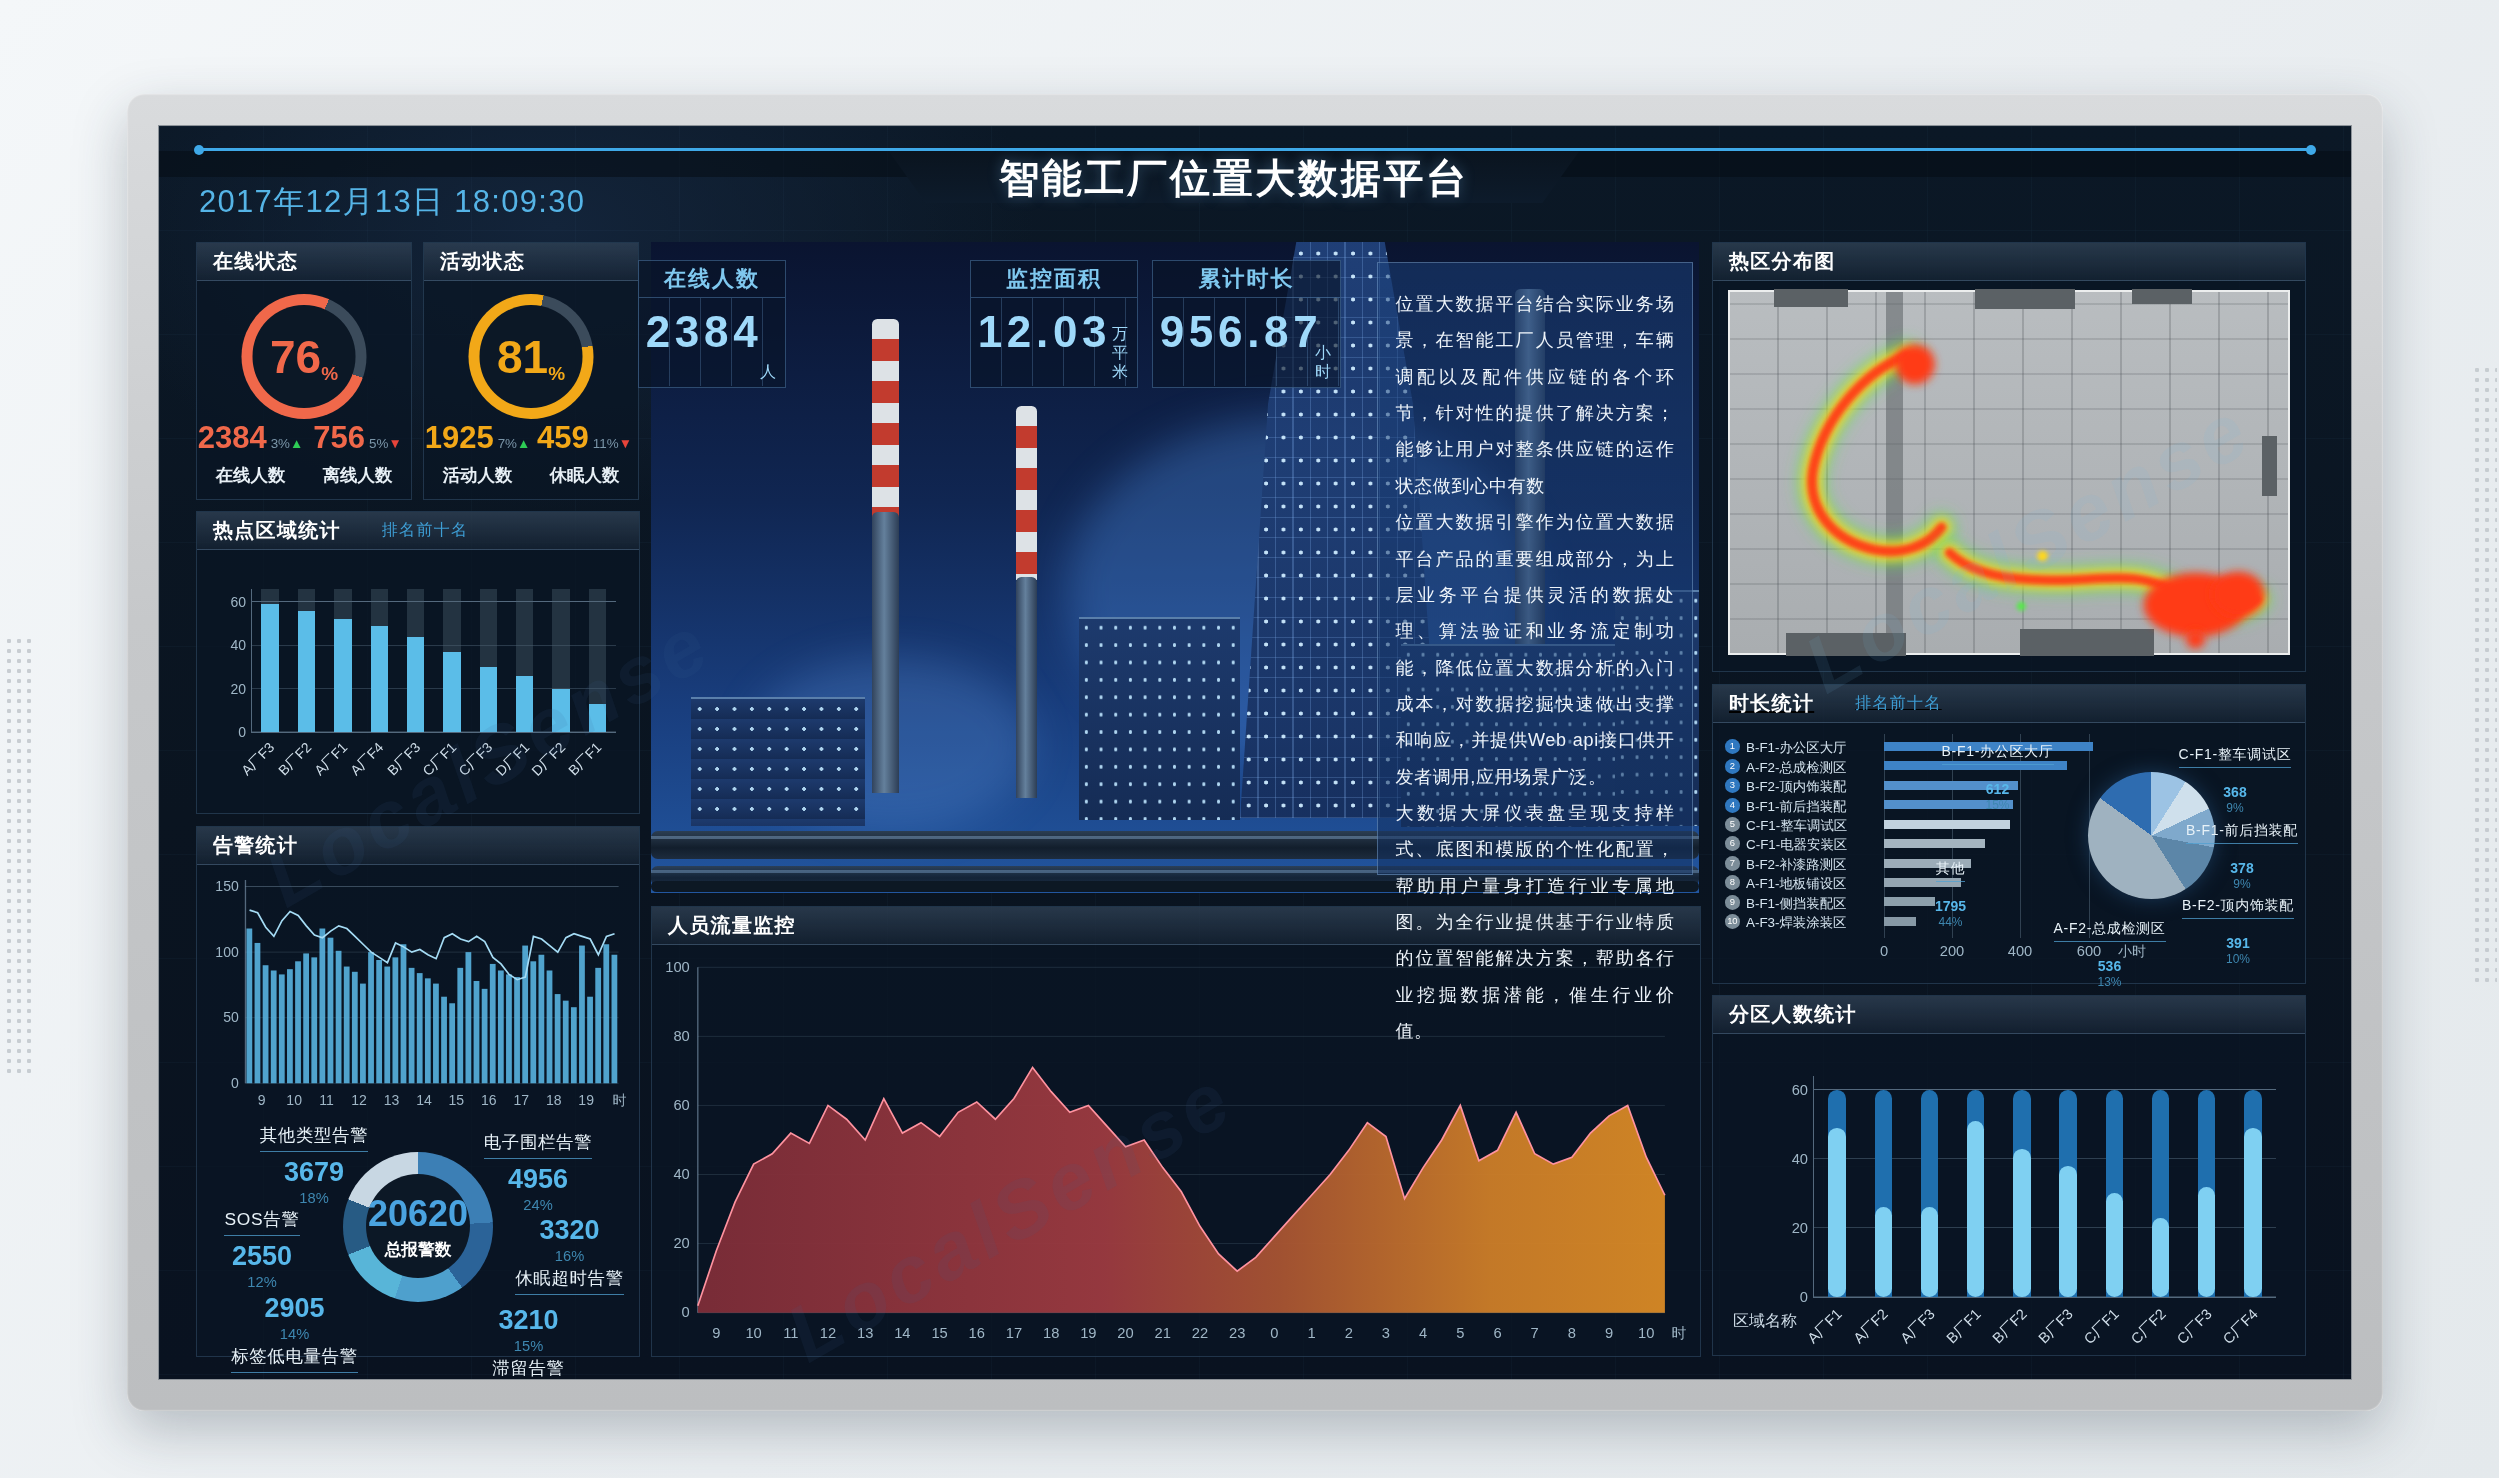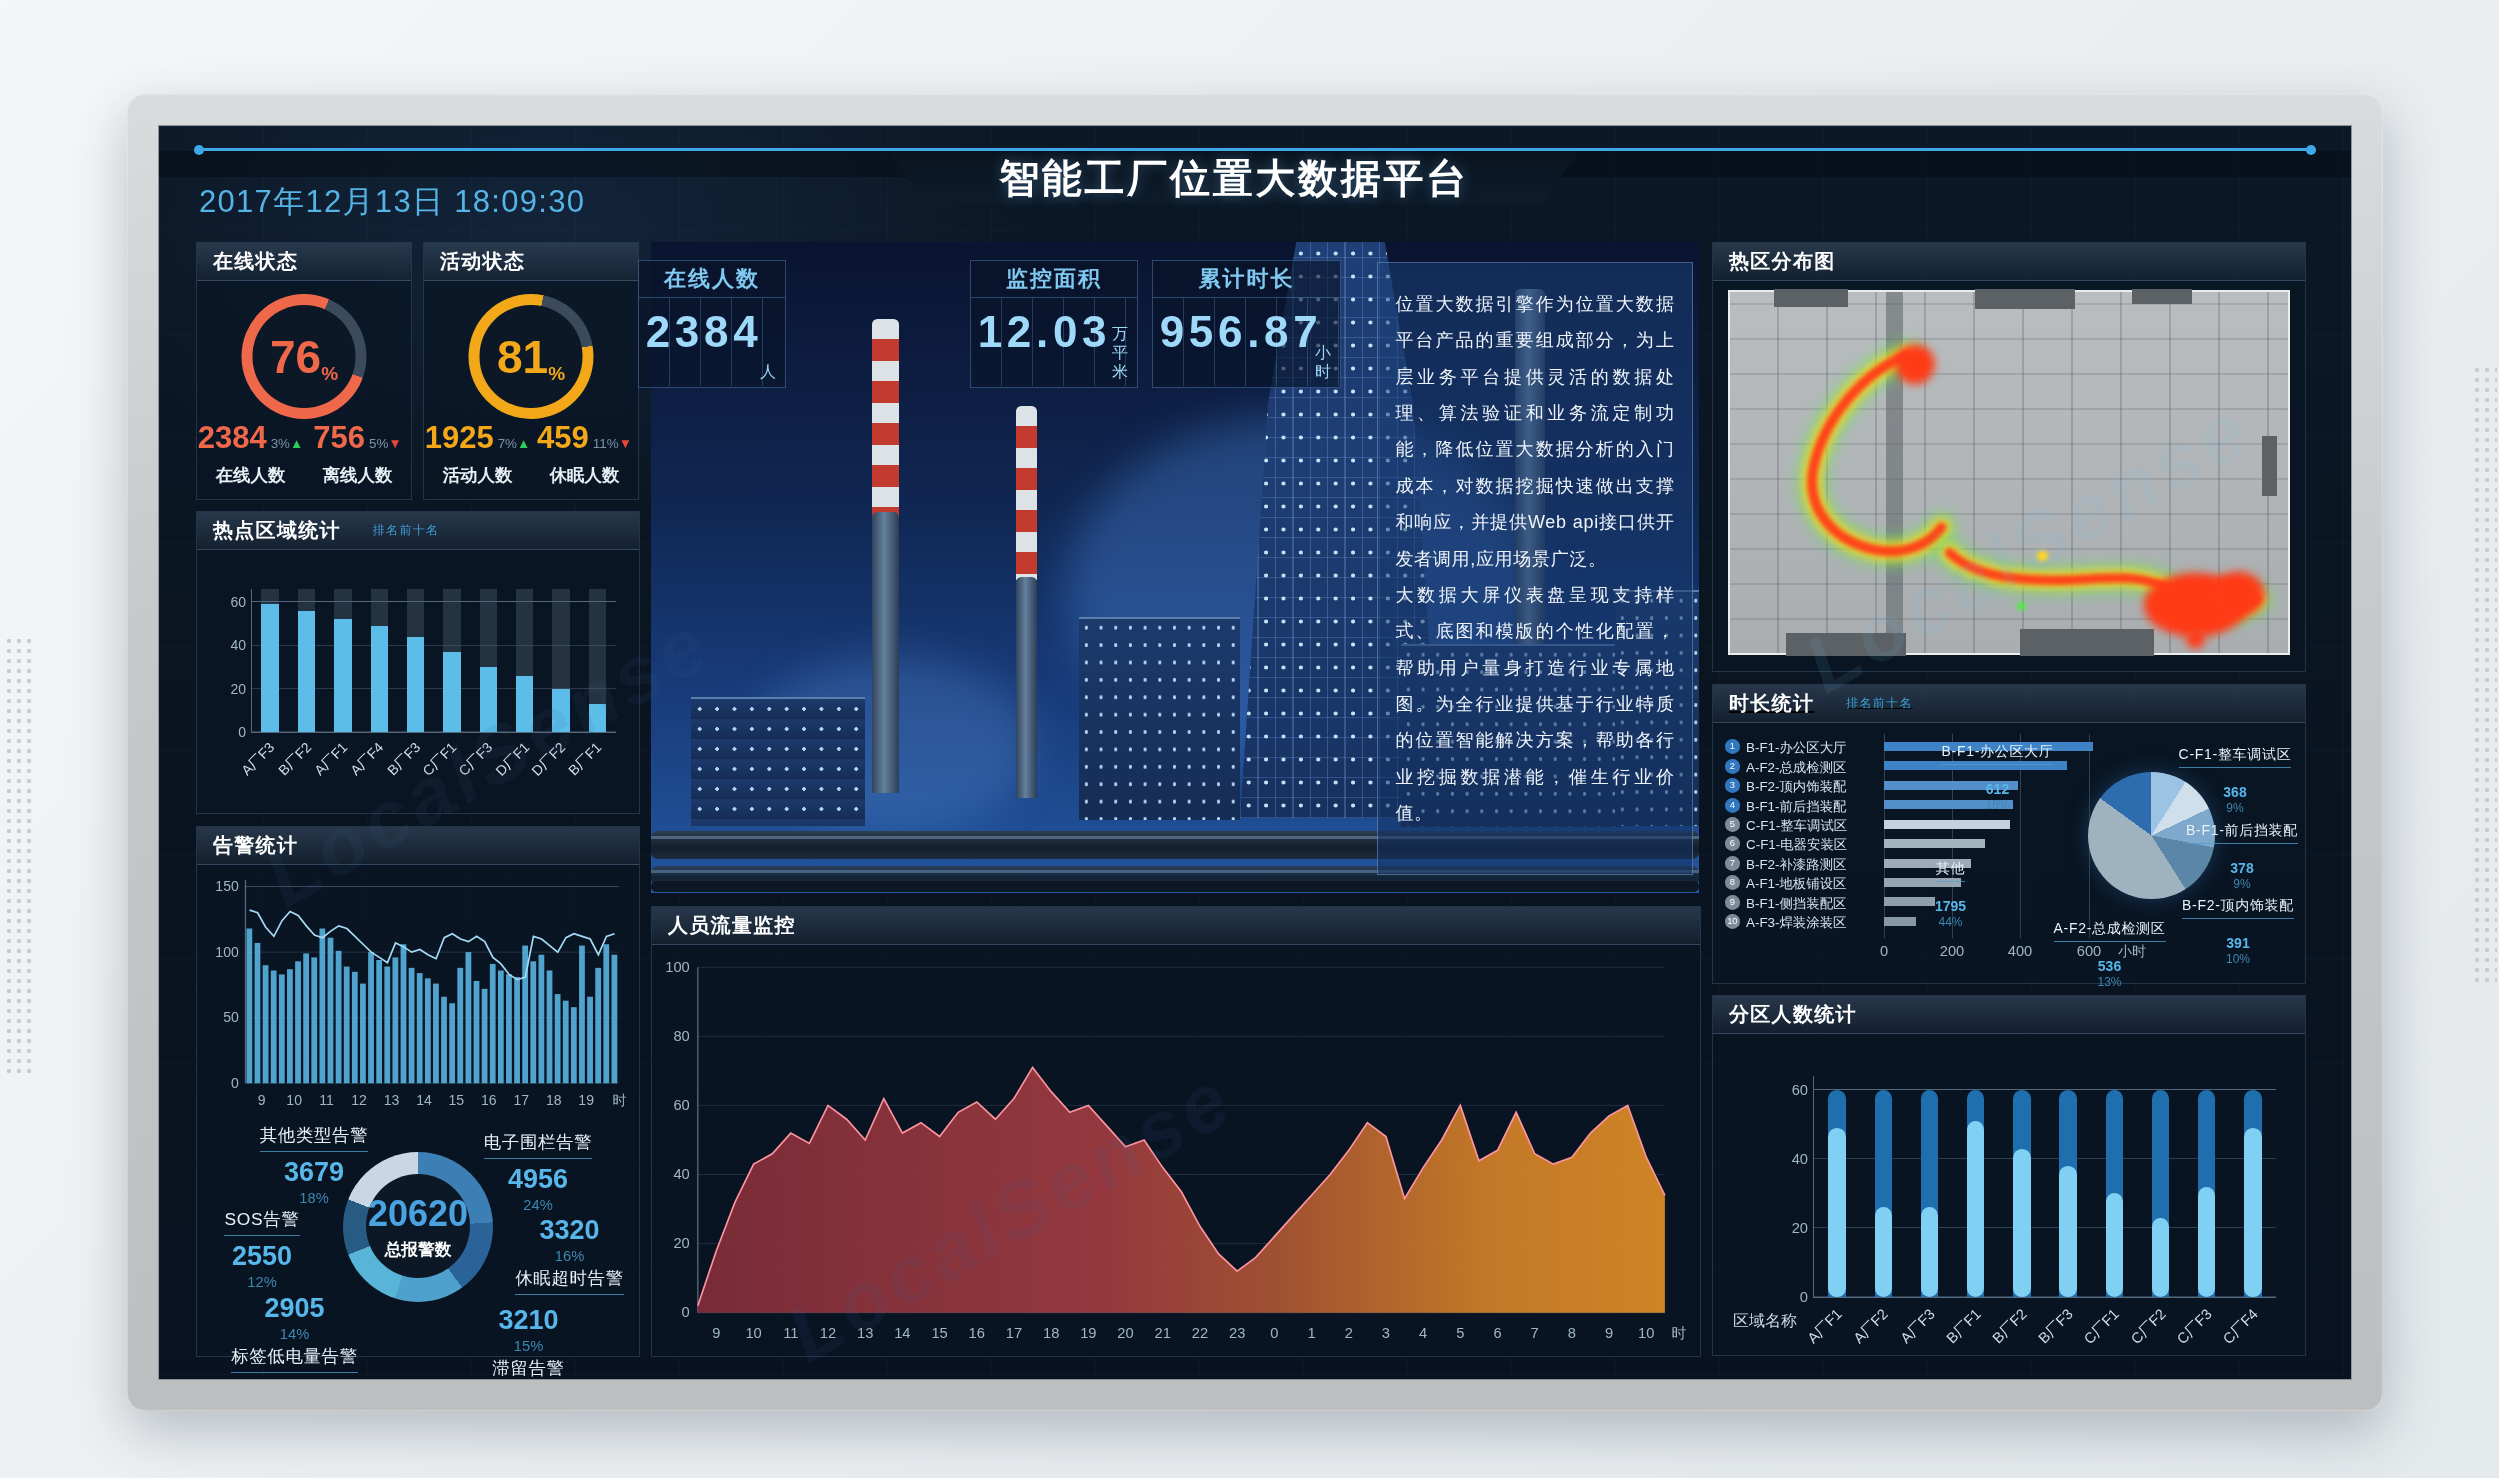--- a/index.html
+++ b/index.html
@@ -45,21 +45,21 @@
   #brand .b-name{font-style:italic;font-weight:bold;font-size:31px;color:#d4dbe1;letter-spacing:0.7px;}
   #brand .b-reg{font-size:13.4px;vertical-align:super;color:#c6ced5;}
   #brand .b-suf{font-size:23px;color:#aab8c2;letter-spacing:2px;margin-left:9.4px;}
 
   
   .panel{position:absolute;background:rgba(10,22,36,.74);border:0.7px solid rgba(95,135,175,.28);z-index:5;}
   .panel-h{height:37px;display:flex;align-items:center;padding:0 16px;
       background:linear-gradient(180deg,rgba(130,160,190,.25),rgba(130,160,190,.08));
       border-bottom:0.7px solid rgba(95,135,175,.22);}
   .panel-title{color:#fff;font-size:20px;font-weight:bold;letter-spacing:1.3px;}
-  .panel-sub{color:#3e9fd6;font-size:12px;margin-left:32px;letter-spacing:1.3px;}
+  .panel-sub{color:#3e9fd6;font-size:16px;margin-left:41px;letter-spacing:1.3px;}
 
   
   .ring-wrap{position:absolute;left:50%;top:51px;transform:translateX(-50%);width:125px;height:125px;}
   .ring{position:absolute;inset:0;border-radius:50%;}
   .ring-hole{position:absolute;inset:11.4px;border-radius:50%;background:#0c1826;display:flex;align-items:center;justify-content:center;}
   .ring-pct{font-size:46px;font-weight:bold;}
   .ring-unit{font-size:19px;font-weight:bold;align-self:flex-end;margin-bottom:23px;}
   .card-stats{position:absolute;left:0;right:0;bottom:12px;display:flex;}
   .card-col{flex:1;text-align:center;}
   .cs-val{font-size:31px;font-weight:bold;}
@@ -189,20 +189,21 @@
   </div>
   <div class="kpi" style="left:993px;width:187px;">
     <div class="kpi-h">累计时长</div>
     <div class="kpi-b">
           <div class="kpi-v">956.87</div>
     <div class="kpi-u">小时</div>
         </div>
   </div>
 
   <div id="desc">
+    <p>位置大数据平台结合实际业务场景，在智能工厂人员管理，车辆调配以及配件供应链的各个环节，针对性的提供了解决方案；能够让用户对整条供应链的运作状态做到心中有数</p>
     <p>位置大数据引擎作为位置大数据平台产品的重要组成部分，为上层业务平台提供灵活的数据处理、算法验证和业务流定制功能，降低位置大数据分析的入门成本，对数据挖掘快速做出支撑和响应，并提供Web api接口供开发者调用,应用场景广泛。</p>
     <p>大数据大屏仪表盘呈现支持样式、底图和模版的个性化配置，帮助用户量身打造行业专属地图。为全行业提供基于行业特质的位置智能解决方案，帮助各行业挖掘数据潜能，催生行业价值。</p>
   </div>
 
   <div class="panel" style="left:37px;top:116px;width:214px;height:256px;">
     <div class="panel-h">
           <span class="panel-title">在线状态</span>
         </div>
     <div class="ring-wrap">
       <div class="ring" id="ring-online" style="background: conic-gradient(from 110deg, rgb(240, 104, 74) 0deg, rgb(240, 104, 74) 273.6deg, rgb(59, 75, 91) 0deg);"></div>

